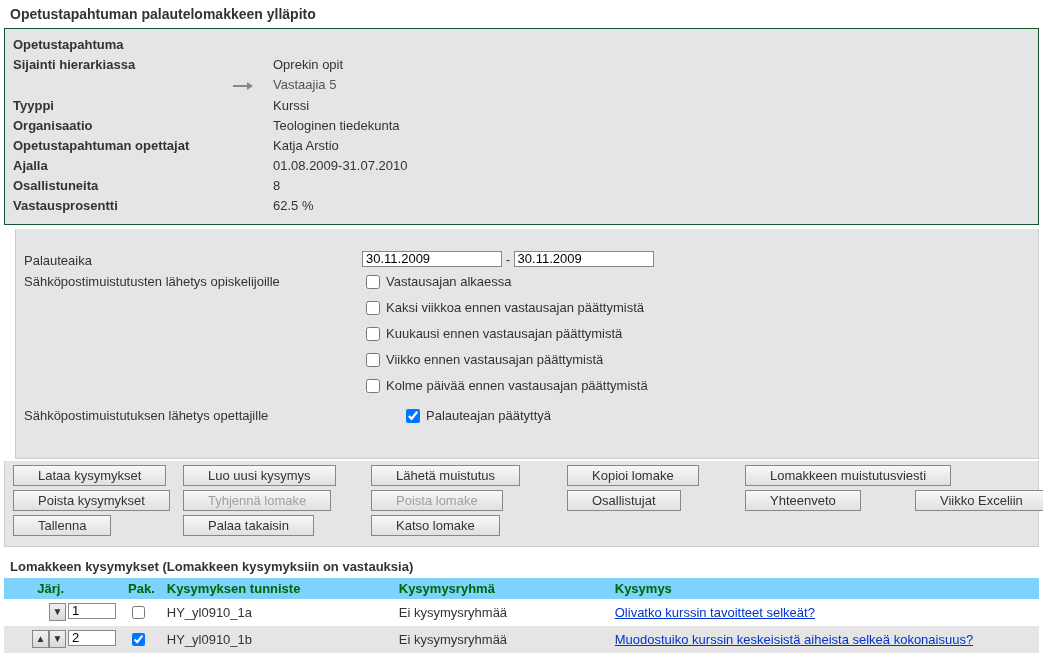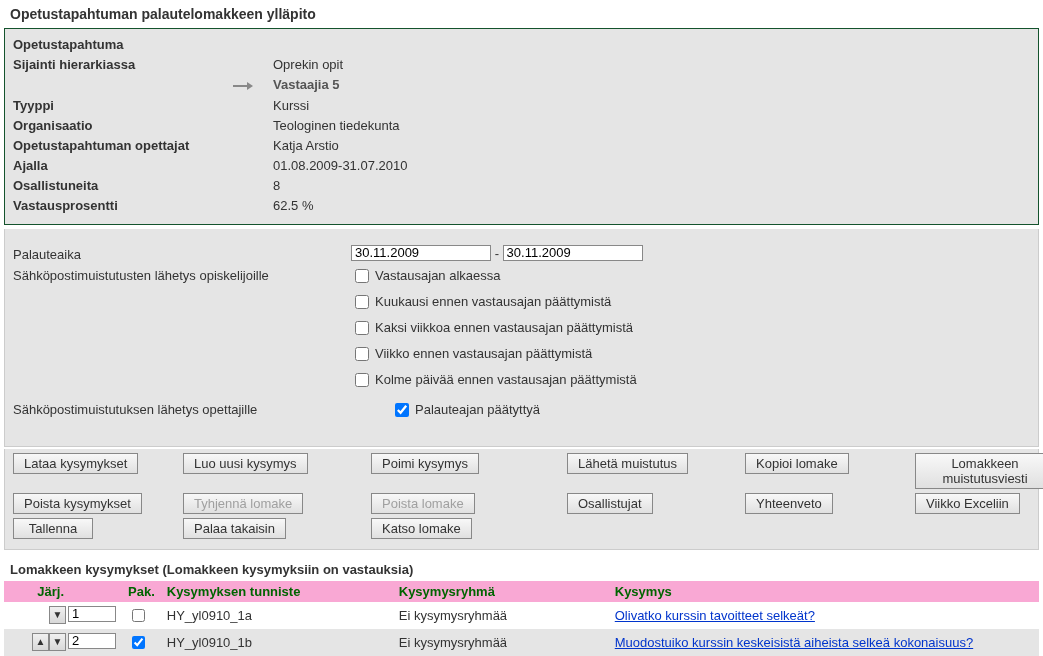--- a/index.html
+++ b/index.html
@@ -32,29 +32,29 @@
     color: #333;
   }
   .info-value { flex: 1; }
   .arrow-right {
     display: inline-block;
     vertical-align: middle;
     margin-right: 8px;
   }
   .arrow-right svg { vertical-align: middle; }
   .vastaajia-bold {
-    font-weight: bold;
+    font-weight: normal;
     color: #555;
   }
   .form-panel {
     background: #e5e5e5;
     border: 1px solid #ccc;
     border-top: none;
-    padding: 16px 8px;
-    margin: 0 4px 2px 4px;
+    padding: 22px 8px;
+    margin: 0 4px 2px 15px;
   }
   .form-row {
     display: flex;
     align-items: flex-start;
     margin-bottom: 4px;
   }
   .form-label {
     width: 338px;
     color: #333;
     padding-top: 2px;
@@ -94,21 +94,21 @@
   .btn-col:nth-child(2) { min-width: 188px; }
   .btn-col:nth-child(3) { min-width: 196px; }
   .btn-col:nth-child(4) { min-width: 178px; }
   .btn-col:nth-child(5) { min-width: 170px; }
   .btn-col:nth-child(6) { min-width: 140px; }
   button.classic {
     font-family: inherit;
     font-size: 13px;
     background: linear-gradient(#f8f8f8, #e0e0e0);
     border: 1px solid #888;
-    padding: 2px 10px;
+    padding: 2px 24px;
     cursor: pointer;
     color: #333;
     min-width: 80px;
   }
   button.classic:disabled {
     color: #a0a0a0;
     cursor: default;
   }
   .questions-header {
     font-weight: bold;
@@ -117,21 +117,21 @@
   }
   .q-table {
     width: calc(100% - 8px);
     margin: 0 4px;
     border-collapse: collapse;
   }
   .q-table th {
     text-align: left;
     font-weight: bold;
     color: #006400;
-    background: #f9a8d4;
+    background: #7dd3fc;
     padding: 3px 6px;
     font-size: 13px;
   }
   .q-table td {
     padding: 4px 6px;
     vertical-align: middle;
   }
   .q-row-odd { background: #fff; }
   .q-row-even { background: #e5e5e5; }
   .arrow-btn {
@@ -228,25 +228,25 @@
     </div>
     <div class="form-row">
       <div class="form-label">Sähköpostimuistutusten lähetys opiskelijoille</div>
       <div class="form-val">
         <div class="checkbox-row">
           <input type="checkbox" style="">
           <span>Vastausajan alkaessa</span>
         </div>
         <div class="checkbox-row">
           <input type="checkbox" style="">
+          <span>Kaksi viikkoa ennen vastausajan päättymistä</span>
+        </div>
+        <div class="checkbox-row">
+          <input type="checkbox" style="">
           <span>Kuukausi ennen vastausajan päättymistä</span>
-        </div>
-        <div class="checkbox-row">
-          <input type="checkbox" style="">
-          <span>Kaksi viikkoa ennen vastausajan päättymistä</span>
         </div>
         <div class="checkbox-row">
           <input type="checkbox" style="">
           <span>Viikko ennen vastausajan päättymistä</span>
         </div>
         <div class="checkbox-row">
           <input type="checkbox" style="">
           <span>Kolme päivää ennen vastausajan päättymistä</span>
         </div>
       </div>
@@ -259,21 +259,20 @@
           <span>Palauteajan päätyttyä</span>
         </div>
       </div>
     </div>
   </div>
 
   <div class="button-panel">
     <div class="button-row">
       <div class="btn-col"><button class="classic">Lataa kysymykset</button></div>
       <div class="btn-col"><button class="classic">Luo uusi kysymys</button></div>
-      <div class="btn-col"><button class="classic">Poimi kysymys</button></div>
       <div class="btn-col"><button class="classic">Lähetä muistutus</button></div>
       <div class="btn-col"><button class="classic">Kopioi lomake</button></div>
       <div class="btn-col"><button class="classic">Lomakkeen muistutusviesti</button></div>
     </div>
     <div class="button-row">
       <div class="btn-col"><button class="classic">Poista kysymykset</button></div>
       <div class="btn-col"><button class="classic" disabled="">Tyhjennä lomake</button></div>
       <div class="btn-col"><button class="classic" disabled="">Poista lomake</button></div>
       <div class="btn-col"><button class="classic">Osallistujat</button></div>
       <div class="btn-col"><button class="classic">Yhteenveto</button></div>

